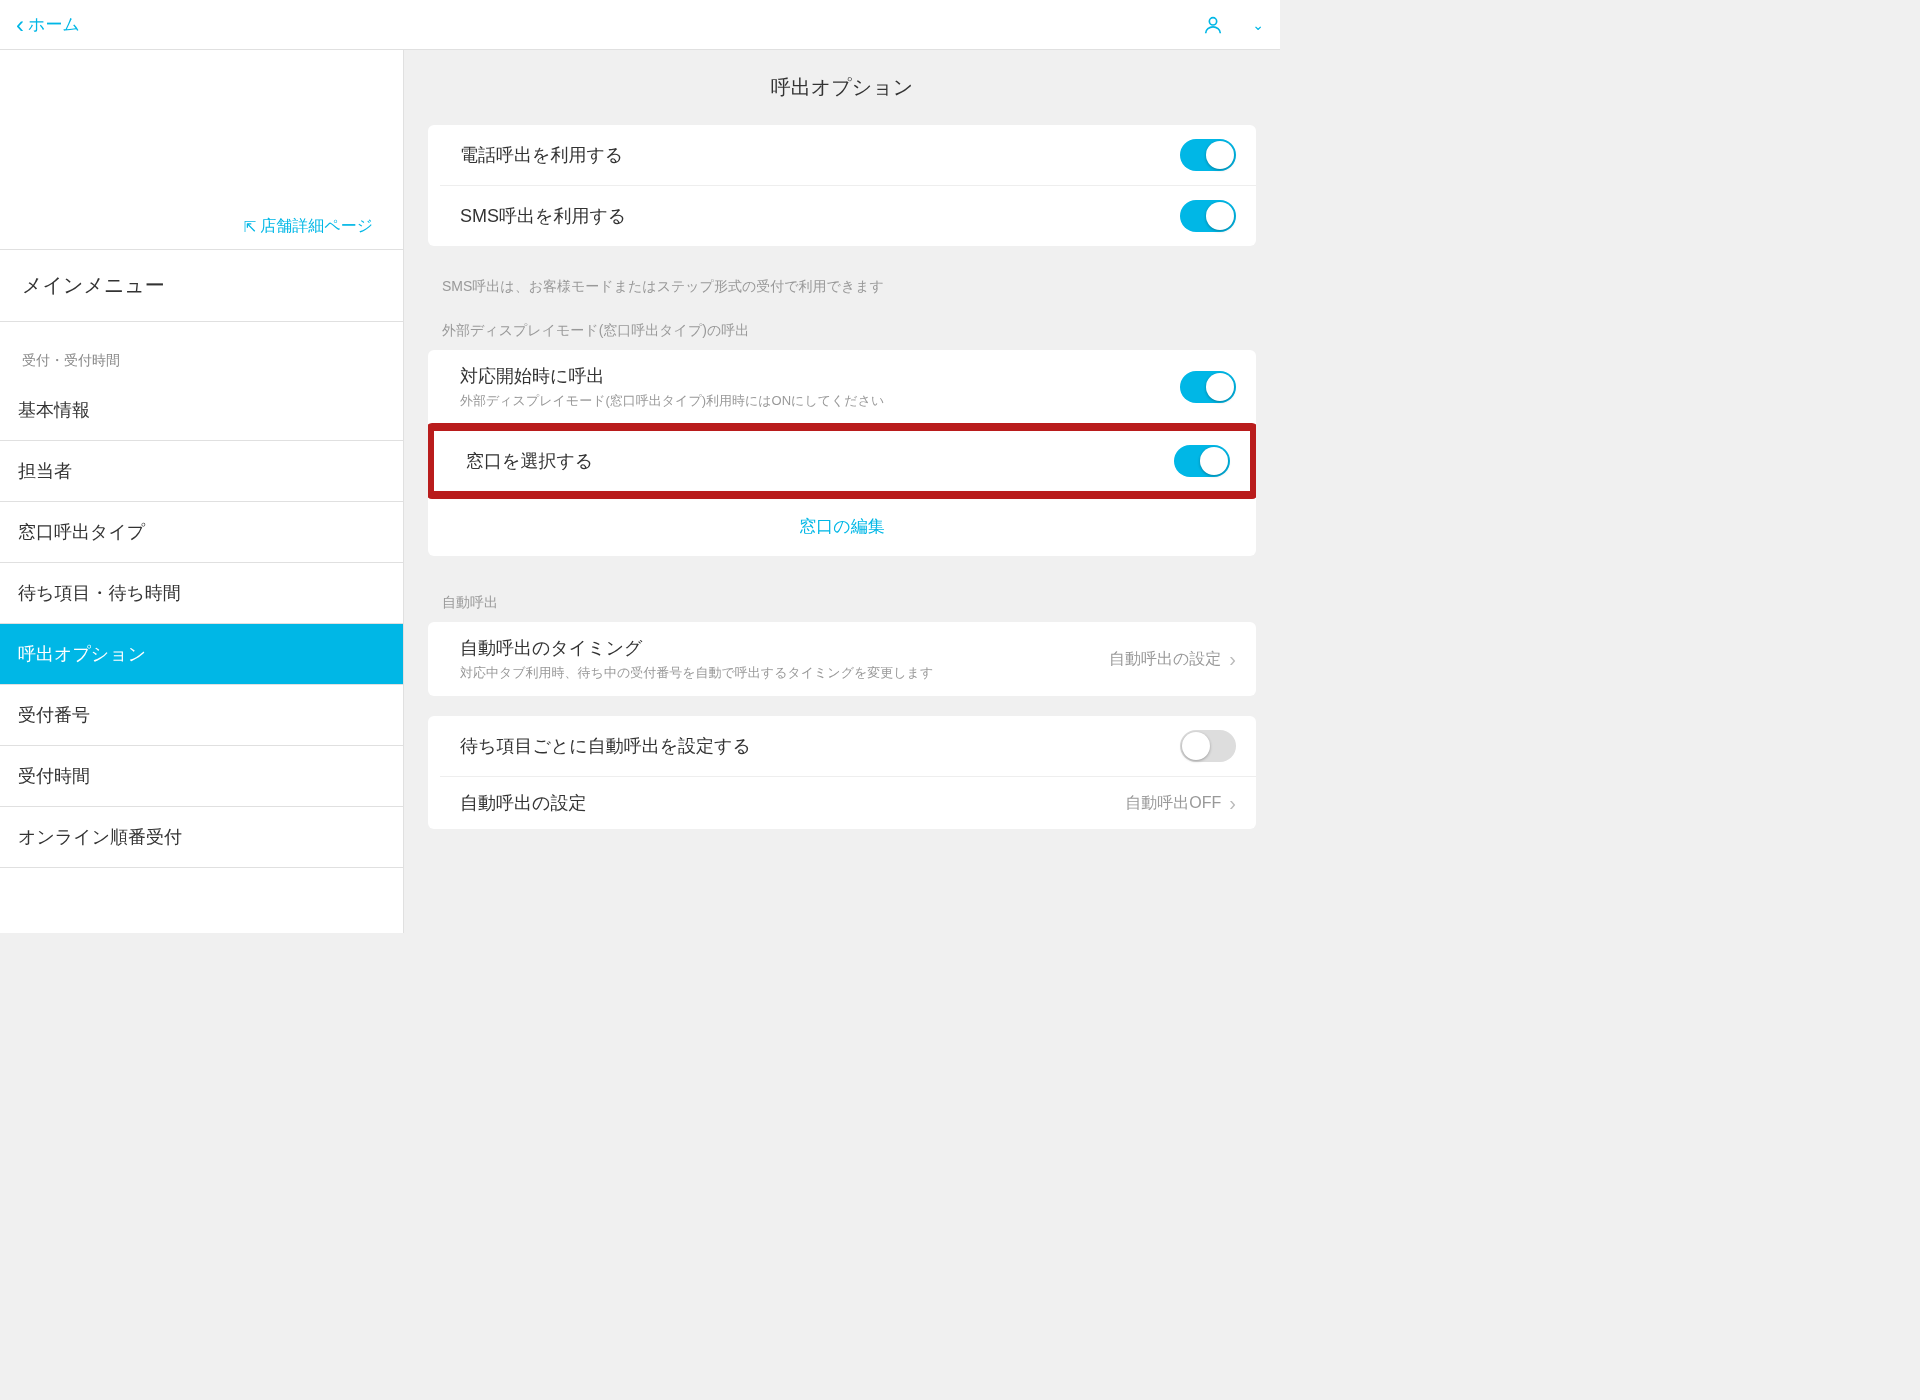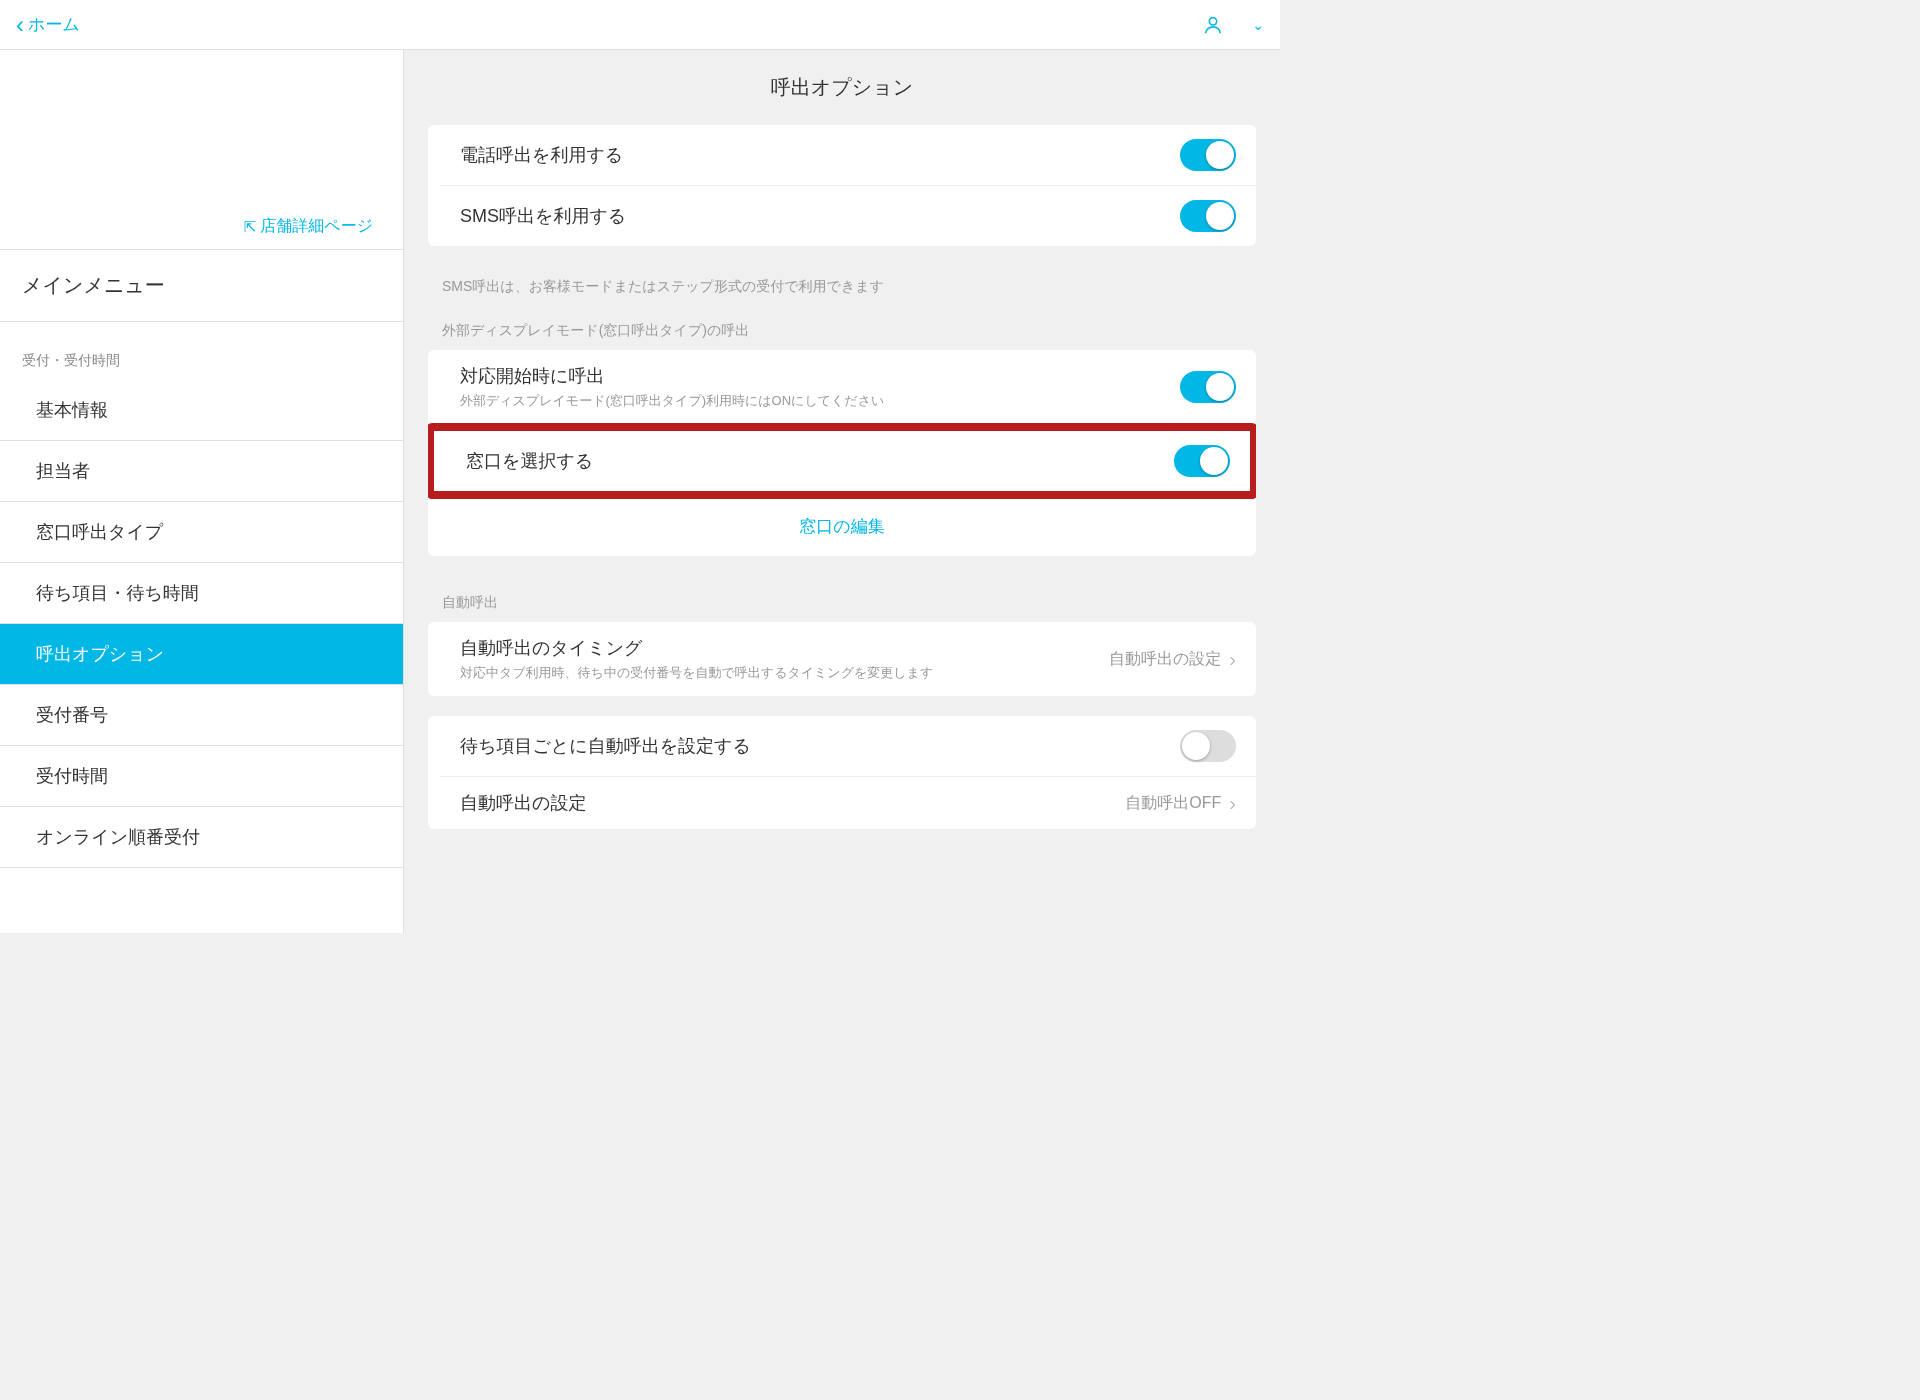--- a/index.html
+++ b/index.html
@@ -61,21 +61,21 @@
   border-bottom: 1px solid #e0e0e0;
 }
 .section-label {
   font-size: 14px;
   color: #888;
   padding: 30px 22px 10px;
 }
 .menu-item {
   font-size: 18px;
   color: #333;
-  padding: 18px 36px;
+  padding: 18px 18px;
   border-bottom: 1px solid #e0e0e0;
   cursor: pointer;
 }
 .menu-item.active {
   background: #00b7e6;
   color: #fff;
 }
 
 .main {
   flex: 1;

